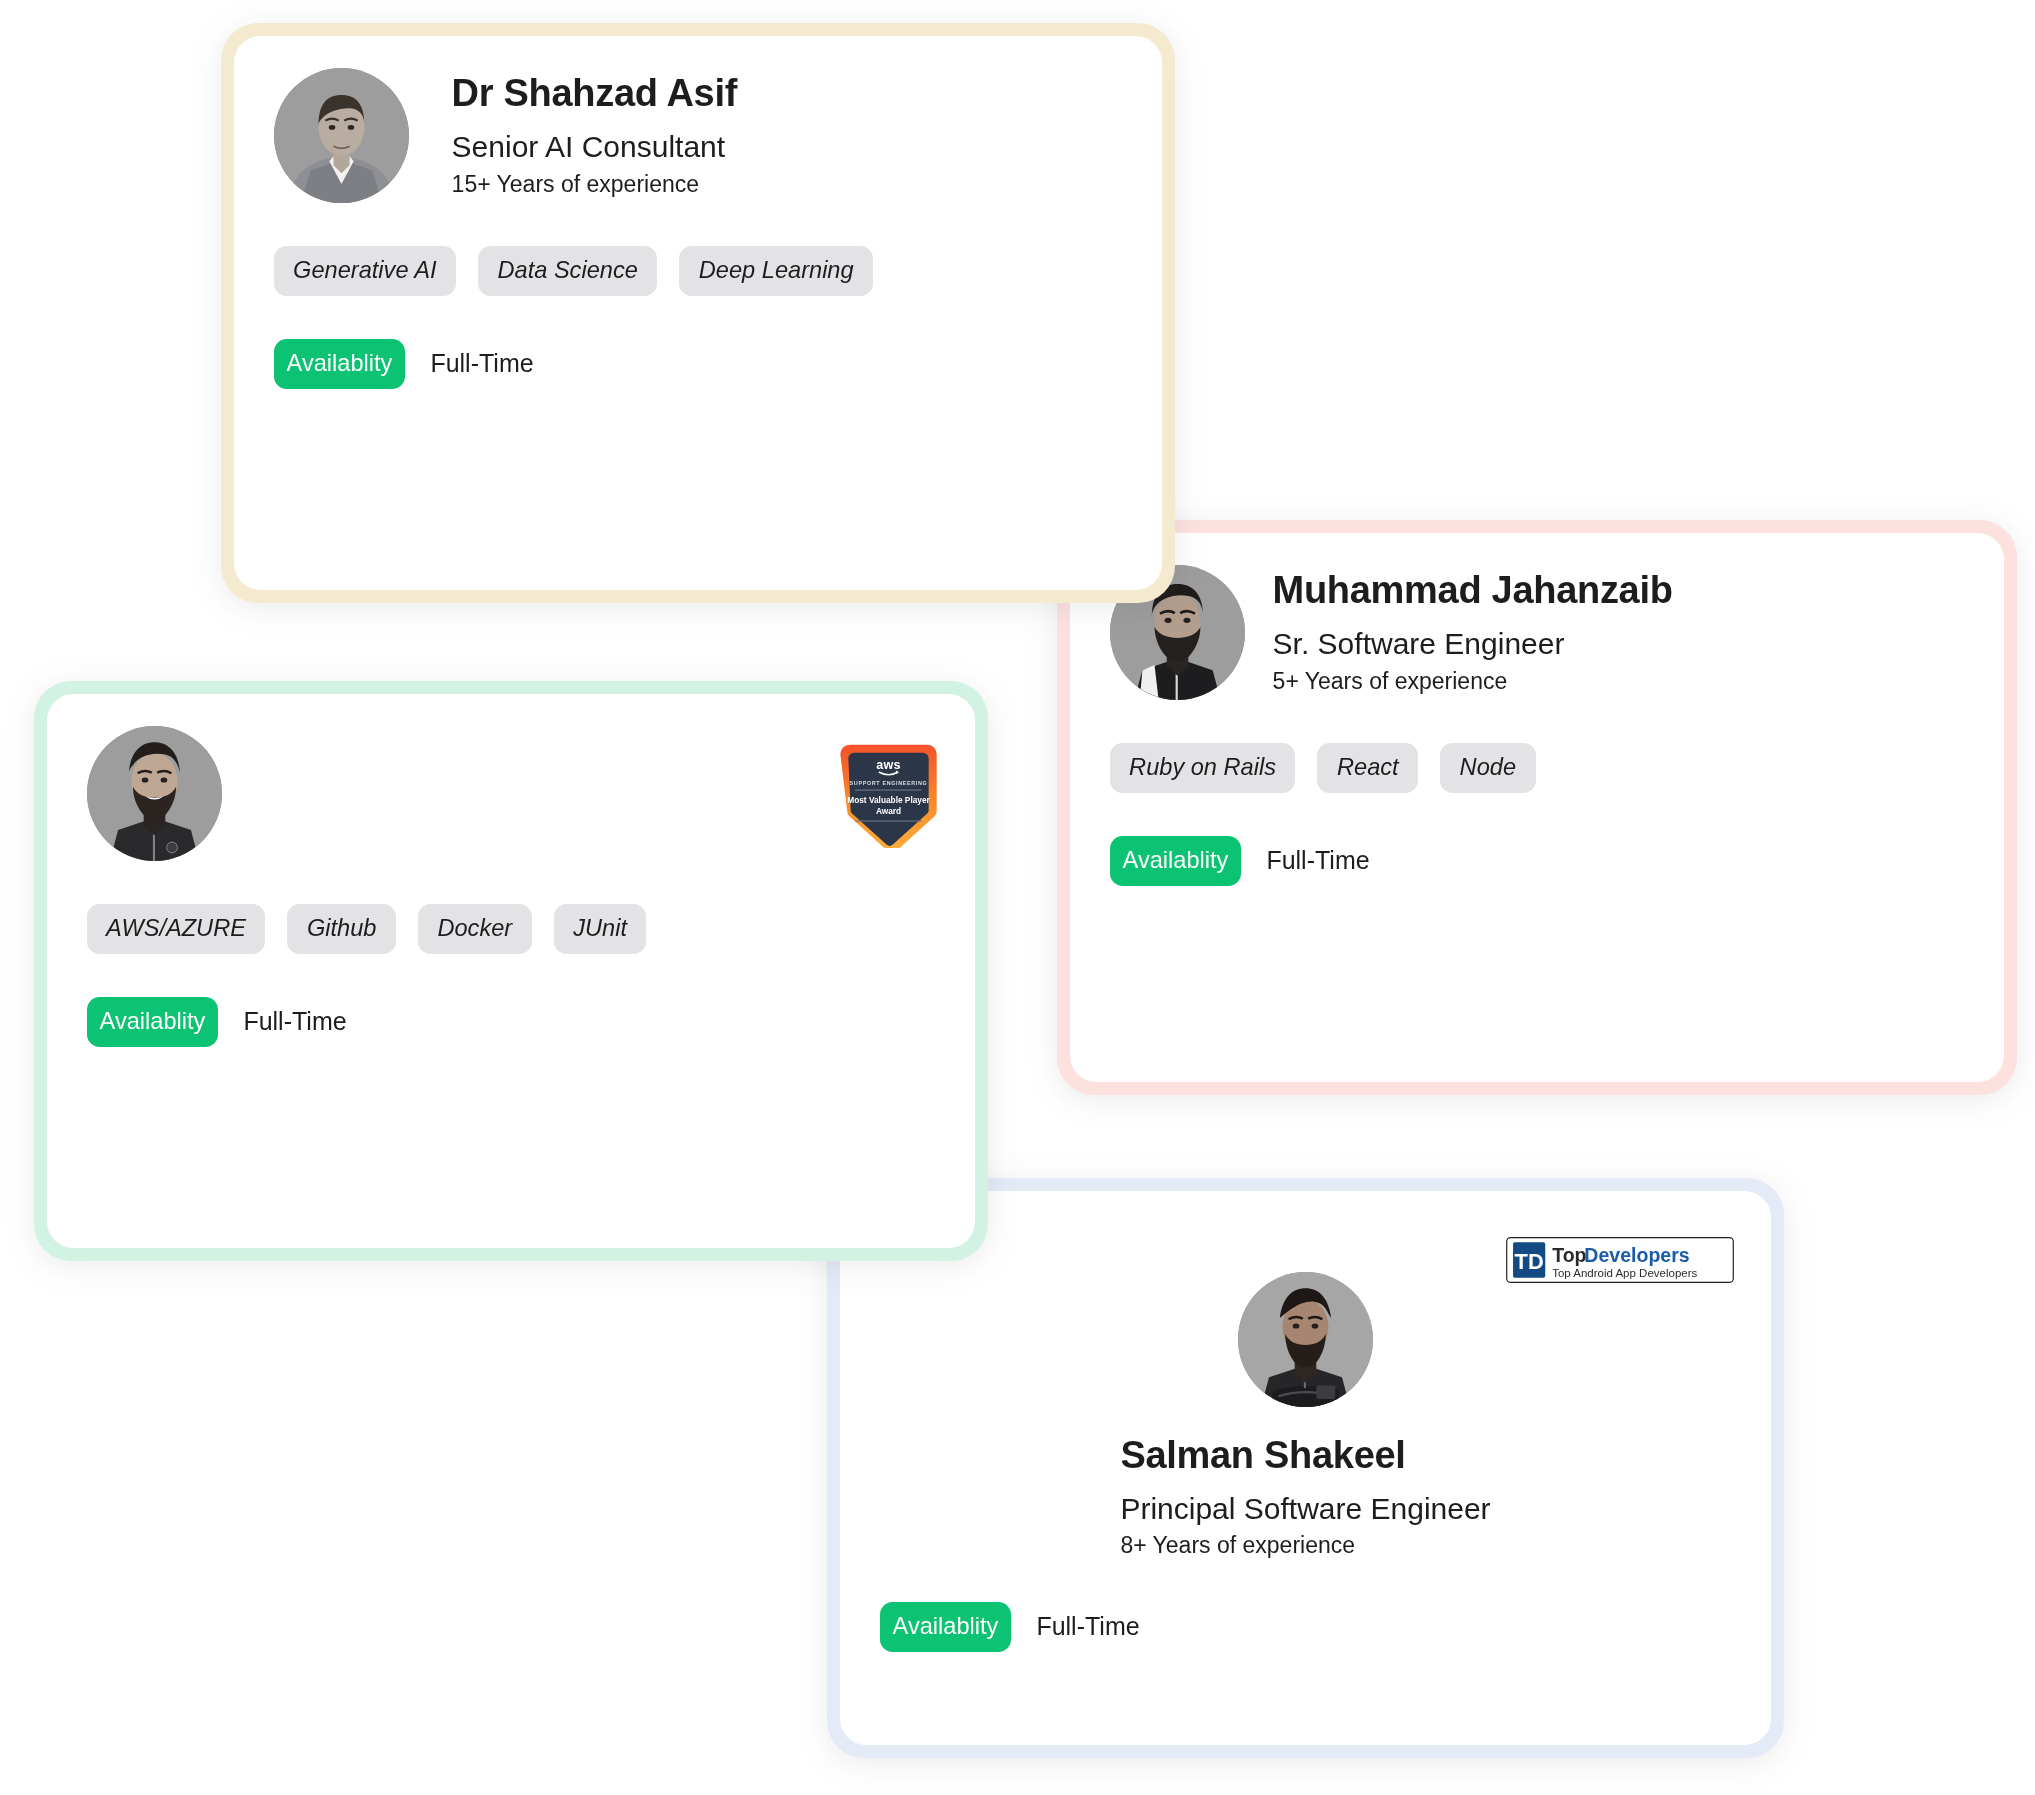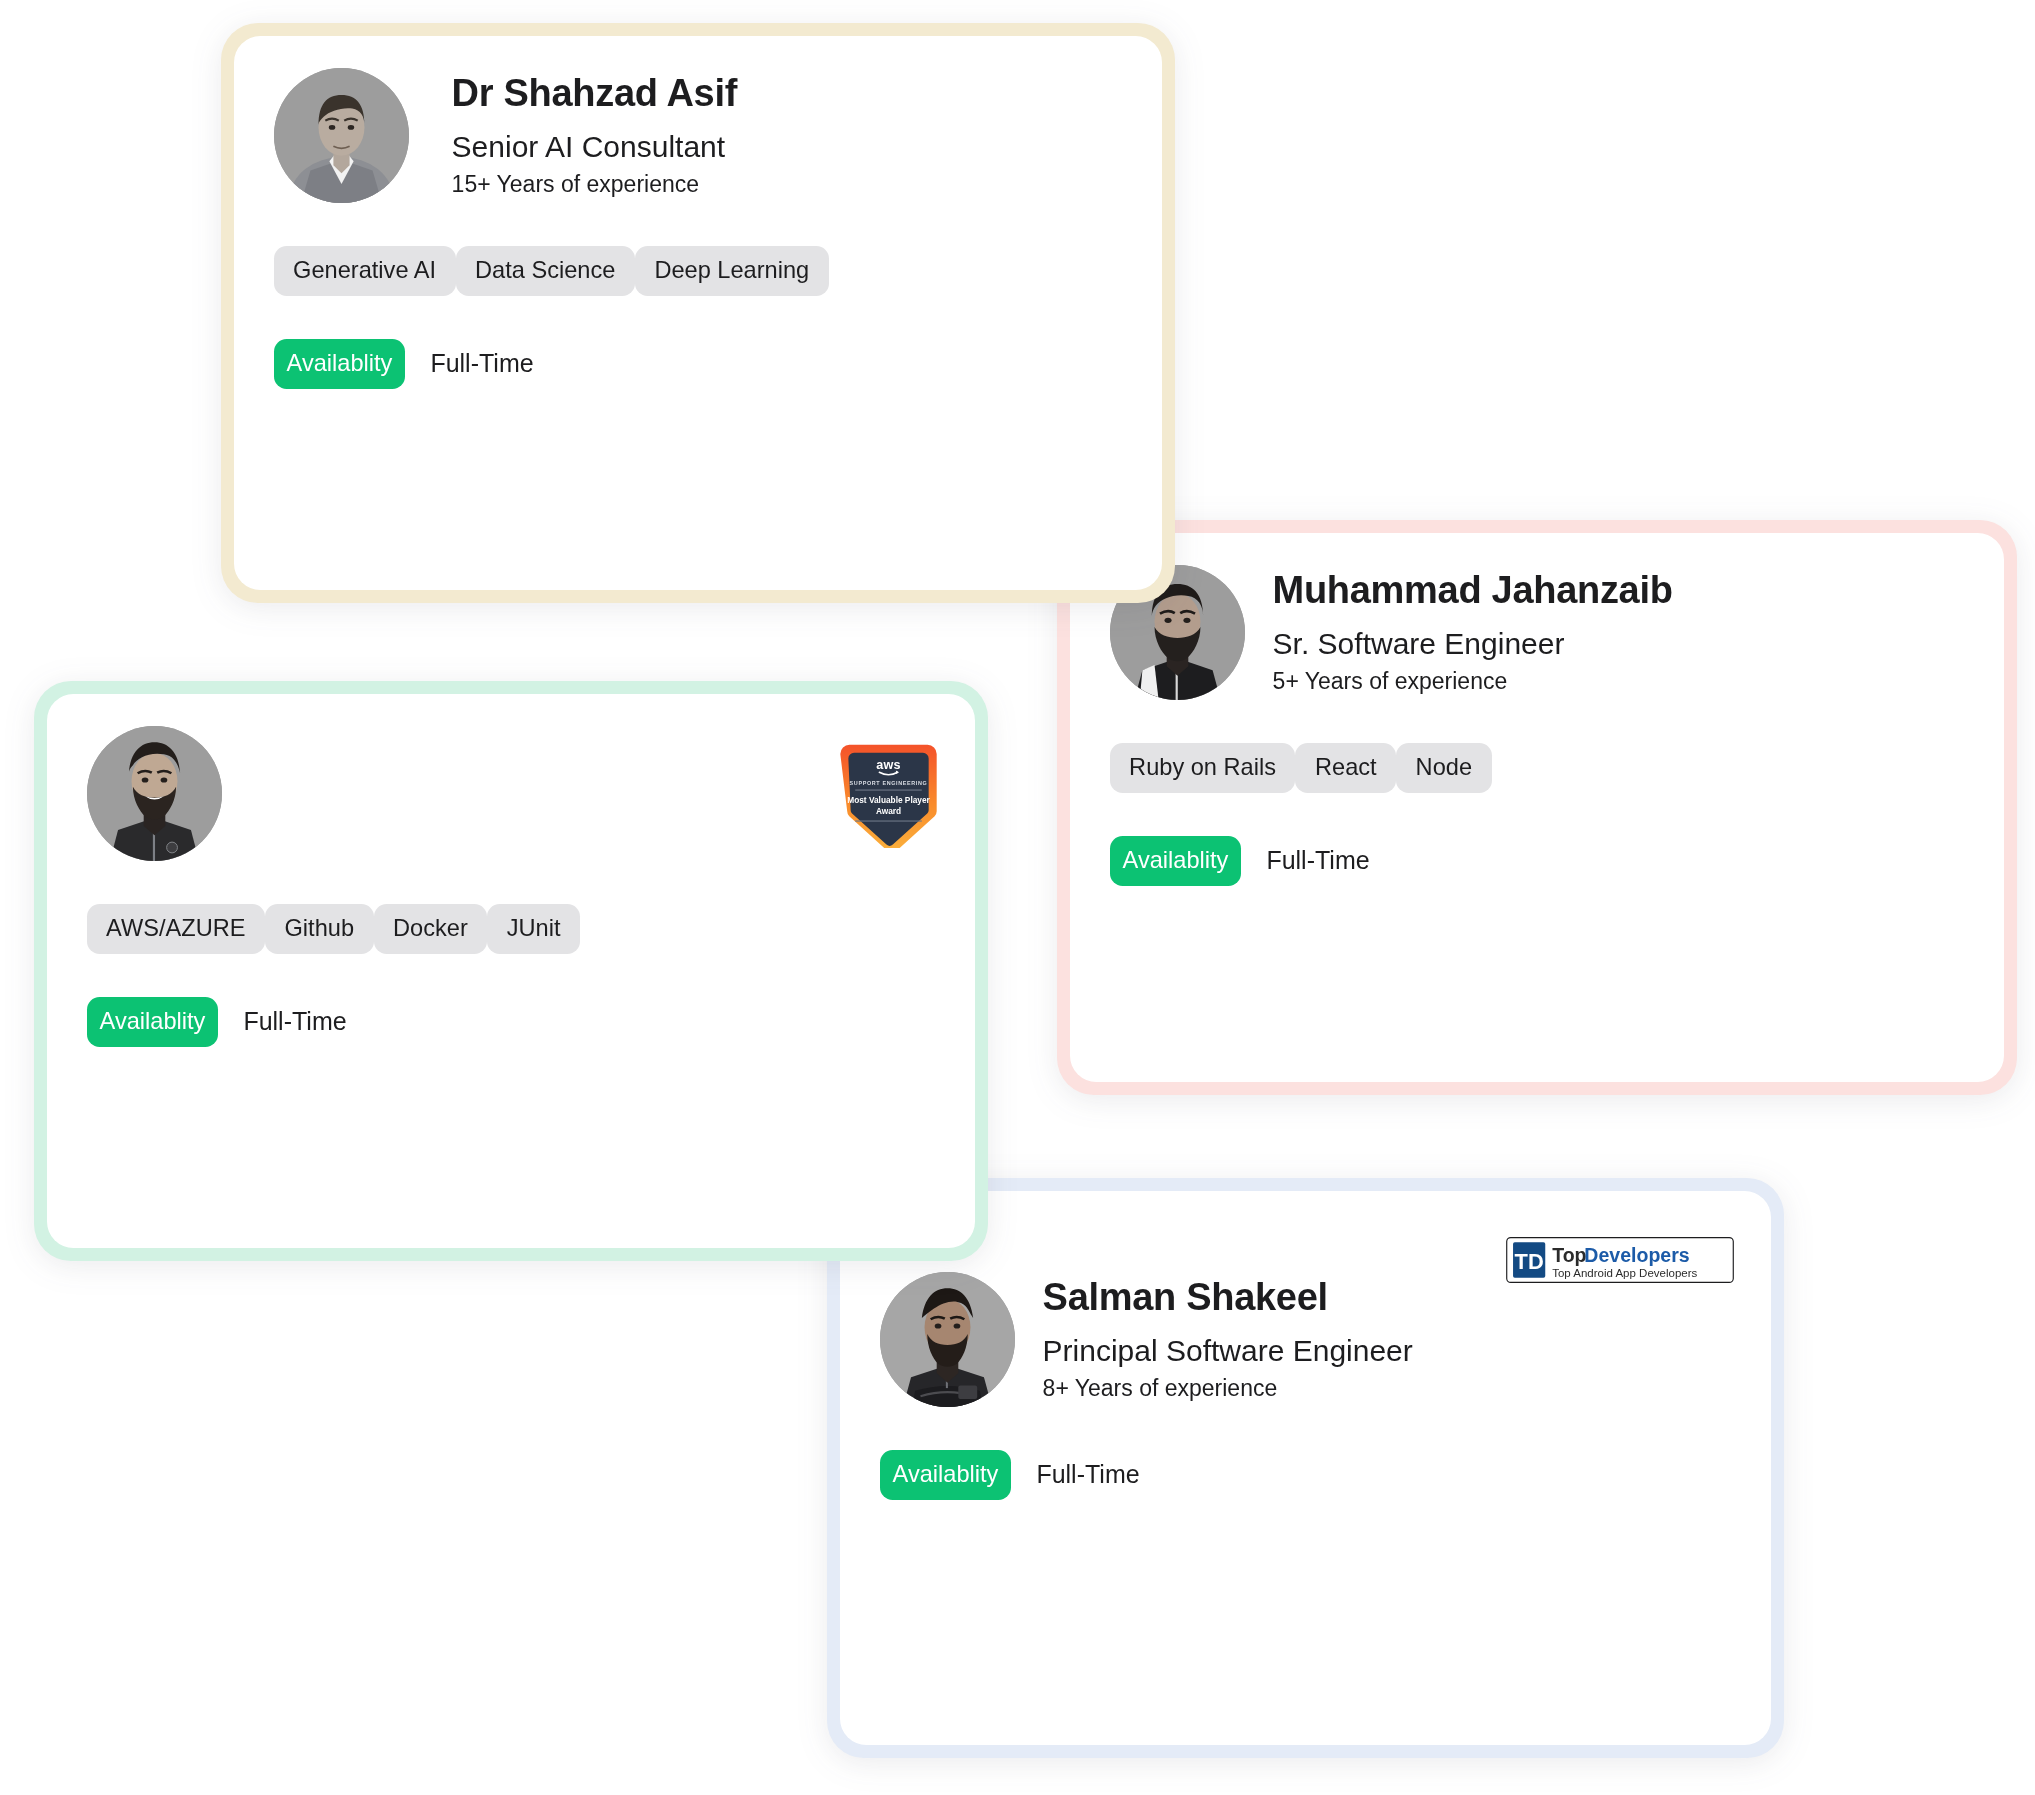--- a/index.html
+++ b/index.html
@@ -88,21 +88,23 @@
     color: #1d1d1f;
     line-height: 1.12;
     margin: 0;
     white-space: nowrap;
   }
 
   
   .skills-row {
     display: flex;
     flex-wrap: wrap;
+    gap: 22px;
     margin-top: 43px;
+    font-style: italic;
   }
   .skill-chip {
     background: #e3e3e5;
     border-radius: 12.6px;
     padding: 12px 19.5px;
     font-size: 23.6px;
     font-weight: 400;
     color: #1d1d1f;
     line-height: 1.1;
     white-space: nowrap;
@@ -309,21 +311,21 @@
         <svg viewBox="0 0 396 80">
           <rect x="1" y="1" width="394" height="78" rx="7" fill="#ffffff" stroke="#1d1d1f" stroke-width="2"></rect>
           <rect x="12" y="9" width="56" height="62" rx="3" fill="#134a83"></rect>
           <text x="40" y="55" text-anchor="middle" fill="#ffffff" font-family="'Liberation Sans', sans-serif" font-size="38" font-weight="700">TD</text>
           <text x="80" y="44" fill="#2b2b2b" font-family="'Liberation Sans', sans-serif" font-size="34" font-weight="700">Top</text>
           <text x="136" y="44" fill="#1c5ba8" font-family="'Liberation Sans', sans-serif" font-size="34" font-weight="700">Developers</text>
           <text x="80" y="70" fill="#2b2b2b" font-family="'Liberation Sans', sans-serif" font-size="20" font-weight="400">Top Android App Developers</text>
         </svg>
       </div>
 
-      <div class="card-head head-tight" style="margin-top:49px;">
+      <div class="card-head head-tight" style="margin-top:49px;flex-direction:column;">
         <div class="avatar">
           <svg class="av-svg" viewBox="0 0 100 100" preserveAspectRatio="xMidYMid slice">
             <rect width="100" height="100" fill="#a6a6a6"></rect>
             <path d="M17 100 L23 78 L50 69 L77 78 L83 100 Z" fill="#262629"></path>
             <path d="M26 88 q24 -7 48 0 l2 12 h-52 Z" fill="#1c1c1f"></path>
             <path d="M30 92 q20 -6 40 0" stroke="#4c4c50" stroke-width="1.6" fill="none"></path>
             <rect x="58" y="84" width="14" height="10" rx="1.5" fill="#3d3d41"></rect>
             <rect x="48.8" y="70" width="1.5" height="16" fill="#6e7076"></rect>
             <circle cx="49.5" cy="76" r="1" fill="#9a9ca0"></circle>
             <path d="M42 65 h16 v10 l-8 7 l-8 -7 Z" fill="#2d2623"></path>

